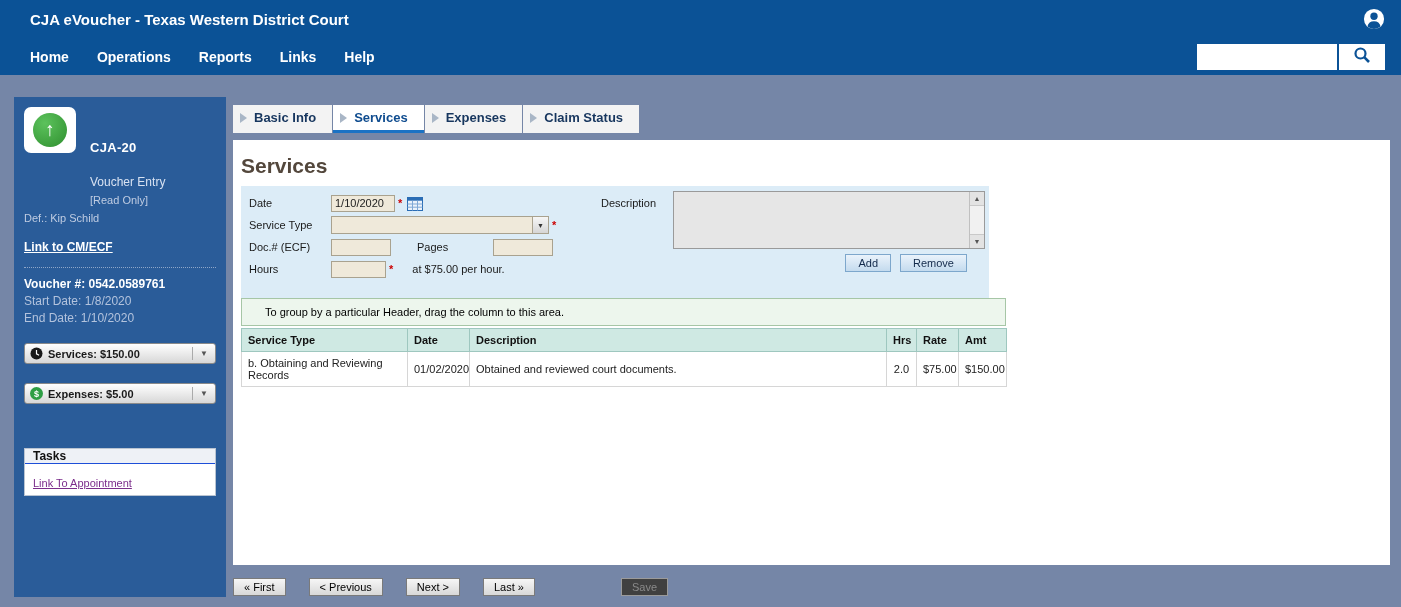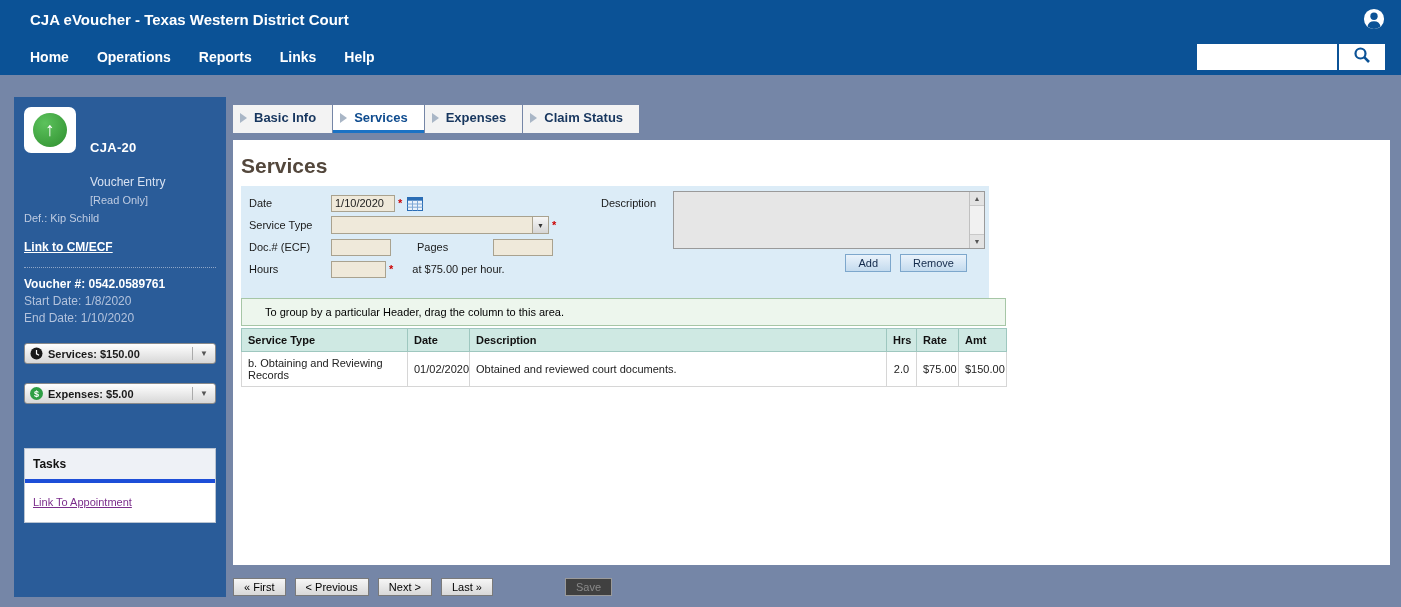--- a/index.html
+++ b/index.html
@@ -77,24 +77,24 @@
     width: 13px; height: 13px; border-radius: 50%; background: #2e9e44;
     color: #fff; font-size: 9px; font-weight: bold;
     display: inline-flex; align-items: center; justify-content: center; flex: none;
   }
   .acc-arrow {
     margin-left: auto; font-size: 8px; color: #555;
     border-left: 1px solid #aaa; padding: 2px 2px 2px 7px;
   }
   .tasks { margin-top: 44px; background: #fff; border: 1px solid #b9c4d2; color: #111; }
   .tasks-header {
-    background: #eef1f6; border-bottom: 4px solid #1d4ed8;
-    padding: 8px 8px; font-size: 12px; font-weight: bold;
-  }
-  .tasks-body { padding: 9px 8px 12px; }
+    background: #eef1f6; border-bottom: 1px solid #1d4ed8;
+    padding: 0 8px; font-size: 12px; font-weight: bold;
+  }
+  .tasks-body { padding: 9px 8px 4px; }
   .task-link { font-size: 11px; color: #7b2d8b; text-decoration: underline; cursor: pointer; }
 
   
   .main { position: absolute; left: 233px; top: 105px; width: 1157px; }
   .tabs { display: flex; gap: 1px; height: 28px; }
   .tab {
     display: flex; align-items: center; gap: 7px;
     padding: 0 16px 0 7px; background: #f3f3f3;
     font-size: 13px; font-weight: bold; color: #17365e;
     border-bottom: 3px solid transparent; cursor: pointer;
@@ -173,21 +173,21 @@
     font-size: 11px; font-weight: bold; color: #111;
     text-align: left; padding: 5px 6px;
   }
   table.grid td {
     background: #fff; border: 1px solid #d6d6d6;
     font-size: 11px; color: #222; padding: 5px 6px; vertical-align: middle;
   }
   table.grid th.num, table.grid td.num { text-align: center; }
 
   
-  .pager { margin-top: 13px; display: flex; gap: 9px; align-items: flex-end; }
+  .pager { margin-top: 13px; display: flex; gap: 23px; align-items: flex-end; }
   .pager button {
     padding: 2px 10px; font-size: 11px; font-family: inherit; color: #000;
     background: linear-gradient(#f6f6f6, #d8d8d8); border: 1px solid #7a7a7a;
     cursor: pointer;
   }
   .pager button.save {
     margin-left: 63px; background: #404040; color: #8a8a8a; border: 1px solid #9a9a9a;
   }
 </style>
 </head>

